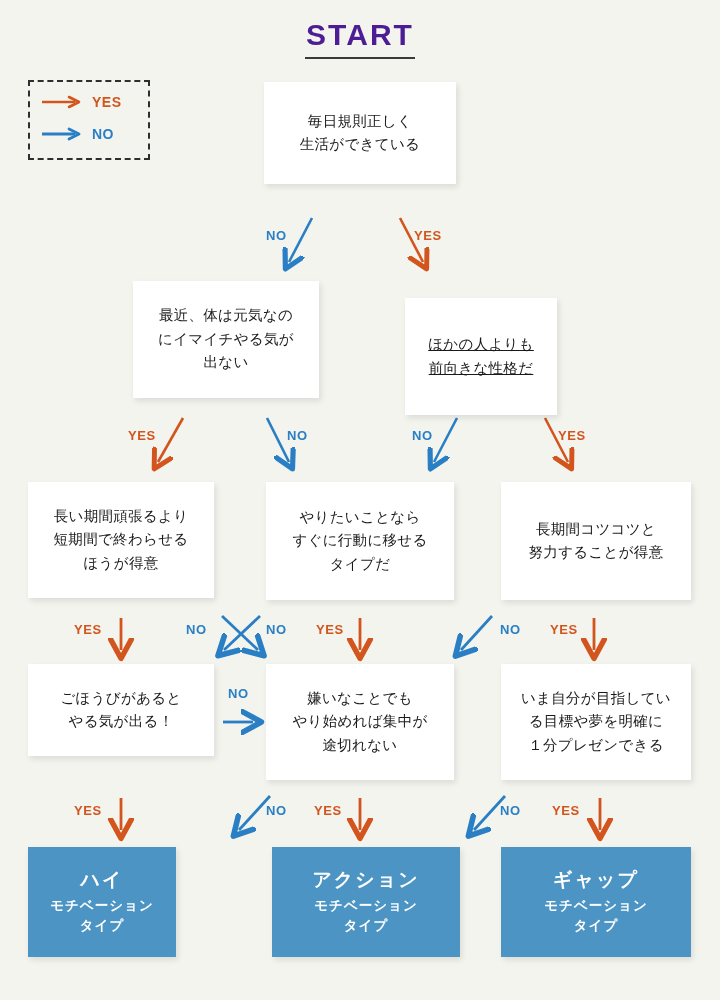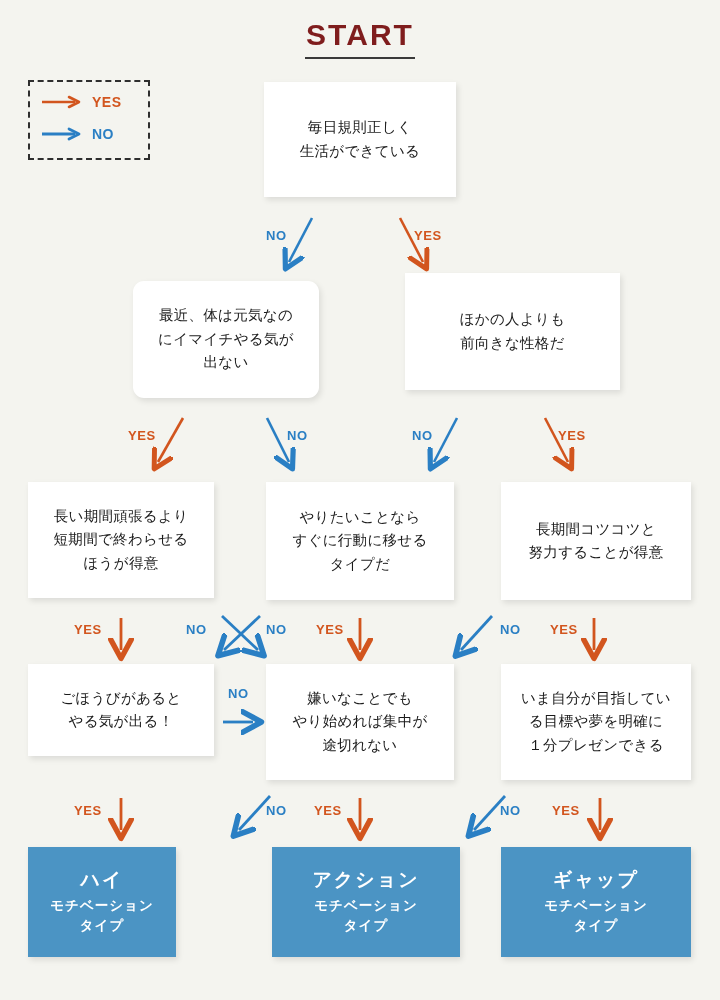--- a/index.html
+++ b/index.html
@@ -23,21 +23,21 @@
   
   .title {
     position: absolute;
     left: 0;
     top: 18px;
     width: 720px;
     text-align: center;
     font-size: 30px;
     font-weight: bold;
     letter-spacing: 2px;
-    color: #7f1d1d;
+    color: #4c1d95;
   }
   .title-rule {
     position: absolute;
     left: 305px;
     top: 57px;
     width: 110px;
     height: 2px;
     background: #3a3a3a;
   }
 
@@ -248,31 +248,31 @@
   <div class="alabel yes" style="left:550px; top:622px;">YES</div>
 
   <div class="alabel no" style="left:228px; top:686px;">NO</div>
 
   <div class="alabel yes" style="left:74px;  top:803px;">YES</div>
   <div class="alabel no" style="left:266px; top:803px;">NO</div>
   <div class="alabel yes" style="left:314px; top:803px;">YES</div>
   <div class="alabel no" style="left:500px; top:803px;">NO</div>
   <div class="alabel yes" style="left:552px; top:803px;">YES</div>
 
-  <div class="qbox" style="left:264px; top:82px; width:192px; height:115px;">
+  <div class="qbox" style="left:264px; top:82px; width:192px; height:102px;">
     <span>毎日規則正しく
 生活ができている</span>
   </div>
 
-  <div class="qbox" style="left:133px; top:281px; width:186px; height:117px;border-radius:11px;">
+  <div class="qbox" style="left:133px; top:281px; width:186px; height:117px;">
     <span>最近、体は元気なの
 にイマイチやる気が
 出ない</span>
   </div>
-  <div class="qbox" style="left:405px; top:273px; width:215px; height:117px;">
+  <div class="qbox" style="left:405px; top:298px; width:152px; height:117px;text-decoration:underline;">
     <span>ほかの人よりも
 前向きな性格だ</span>
   </div>
 
   <div class="qbox" style="left:28px; top:482px; width:186px; height:116px;">
     <span>長い期間頑張るより
 短期間で終わらせる
 ほうが得意</span>
   </div>
   <div class="qbox" style="left:266px; top:482px; width:188px; height:118px;">

